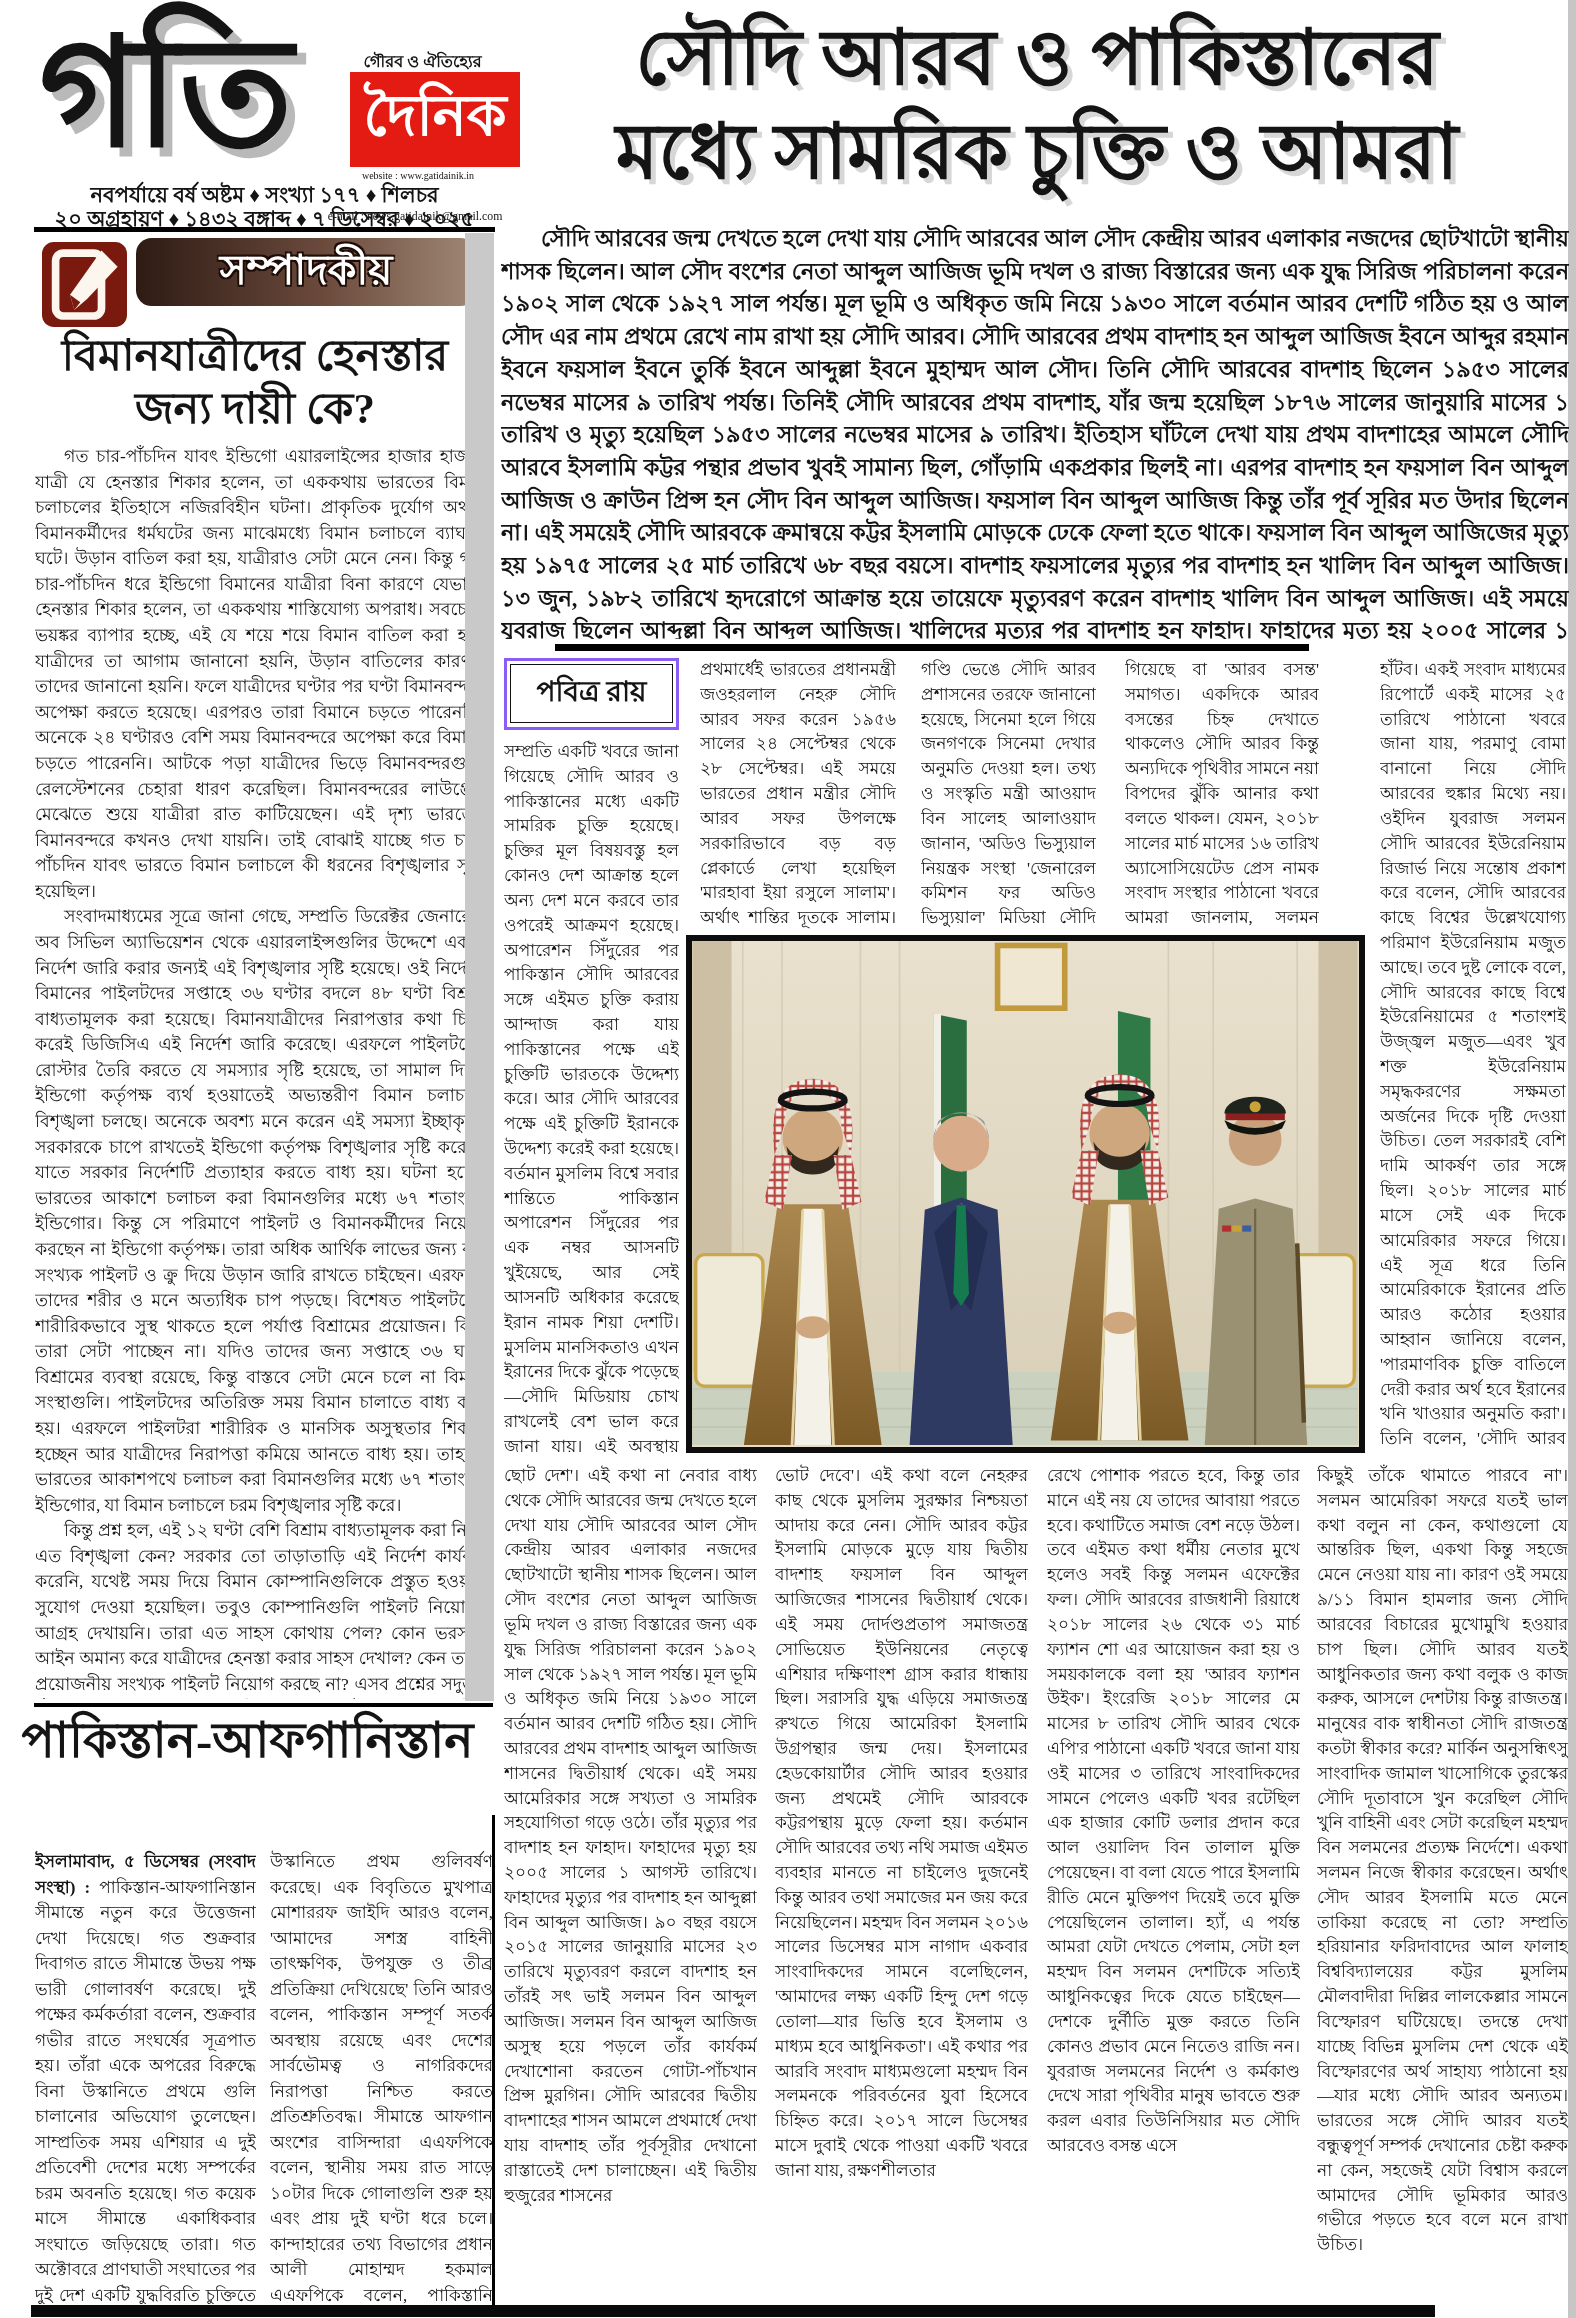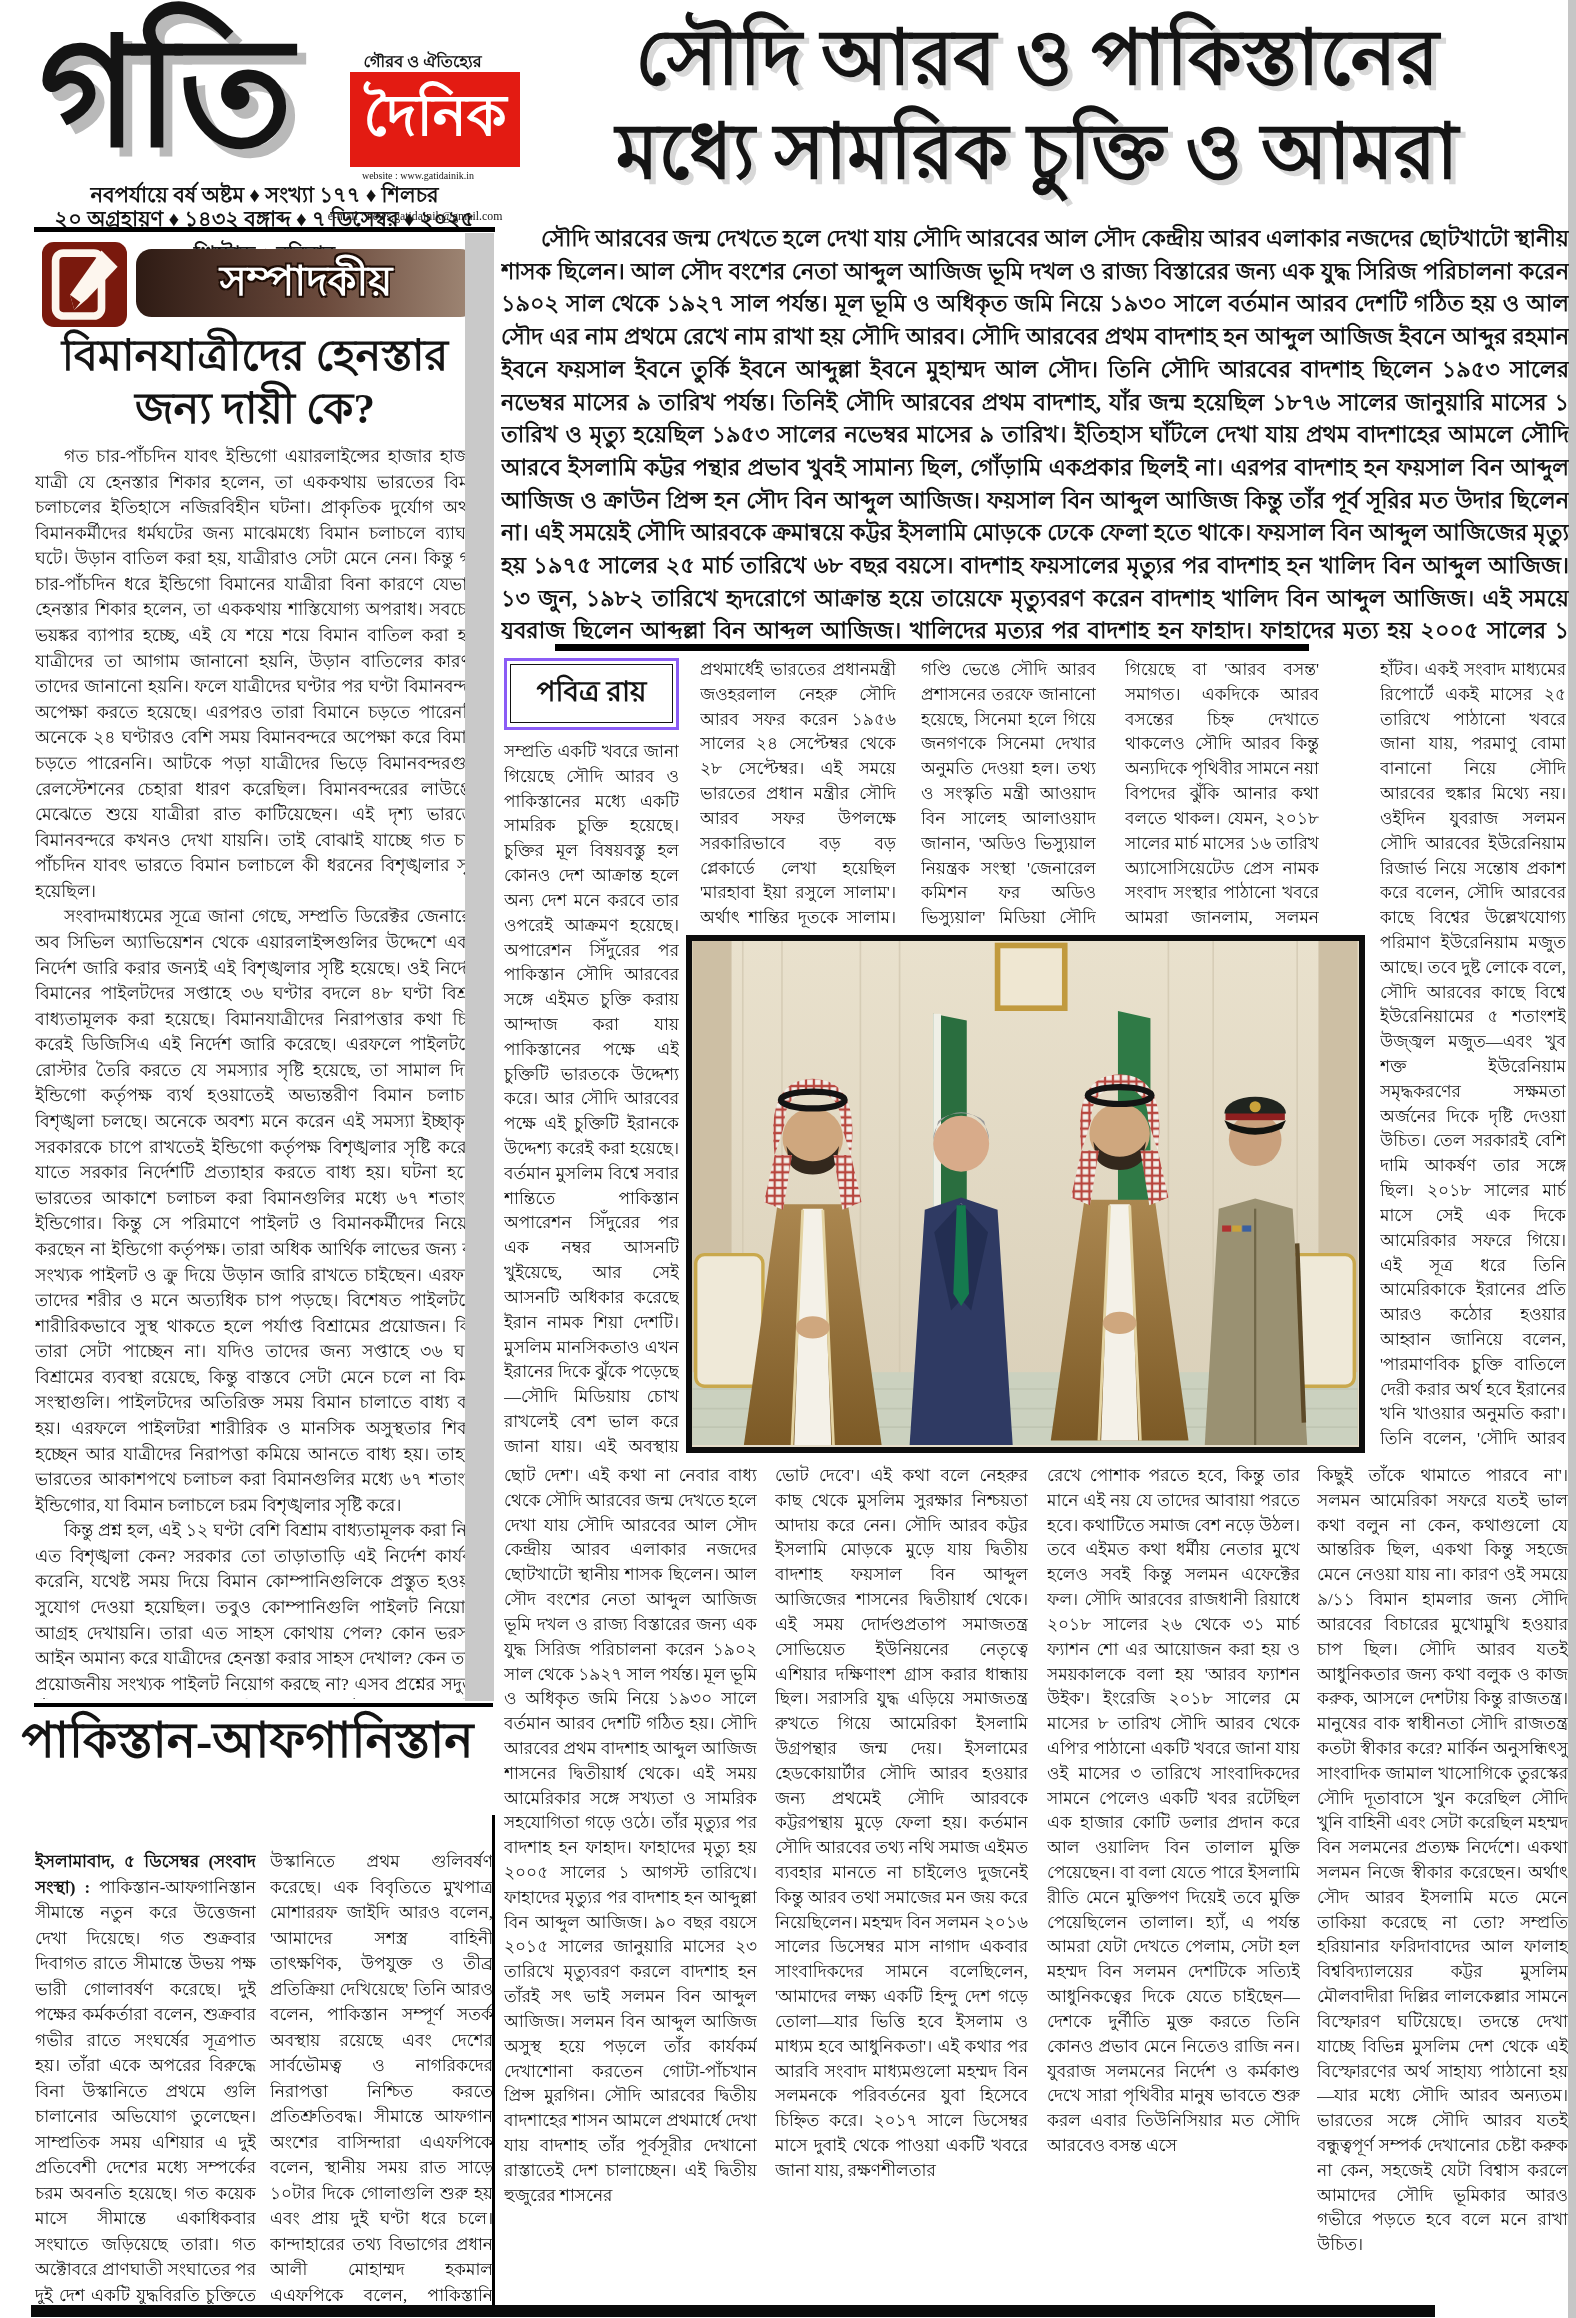--- a/index.html
+++ b/index.html
@@ -31,21 +31,21 @@
 
   #intro{left:501px;top:223px;width:1068px;height:416px;font-size:22.4px;line-height:1.46;
          font-weight:bold;text-indent:40px;}
 
   
   #bybox{left:504px;top:658px;width:175px;height:72px;border:3px solid #8b5cf6;box-sizing:border-box;}
   #bybox .inner{margin:2.8px;border:1.7px solid #111;height:calc(100% - 9px);
                 display:flex;align-items:center;justify-content:center;font-size:28px;font-weight:bold;}
 
   
-  #edlabel{left:136px;top:249px;width:340px;height:68px;border-radius:15.7px;
+  #edlabel{left:136px;top:238px;width:340px;height:68px;border-radius:15.7px;
            background:linear-gradient(90deg,#2e1b14,#6b4a3c 55%,#a08876);
            display:flex;align-items:center;justify-content:center;}
   #edlabel span{color:#fff;font-size:41px;font-weight:900;
      text-shadow:1.7px 1.7px 0 #1d0d06,-1.7px 1.7px 0 #1d0d06,1.7px -1.7px 0 #1d0d06,-1.7px -1.7px 0 #1d0d06;}
   #edhead{left:29px;top:329px;width:452px;font-size:43px;line-height:1.24;font-weight:900;text-align:center;}
   #edbody{left:35px;top:444px;width:449px;height:1255px;font-size:17.4px;line-height:1.47;}
   #edbody p{margin:0;text-indent:29px;}
 
   
   #a2head{left:18px;top:1712px;width:459px;font-size:49px;line-height:1.2;font-weight:900;text-align:center;}

